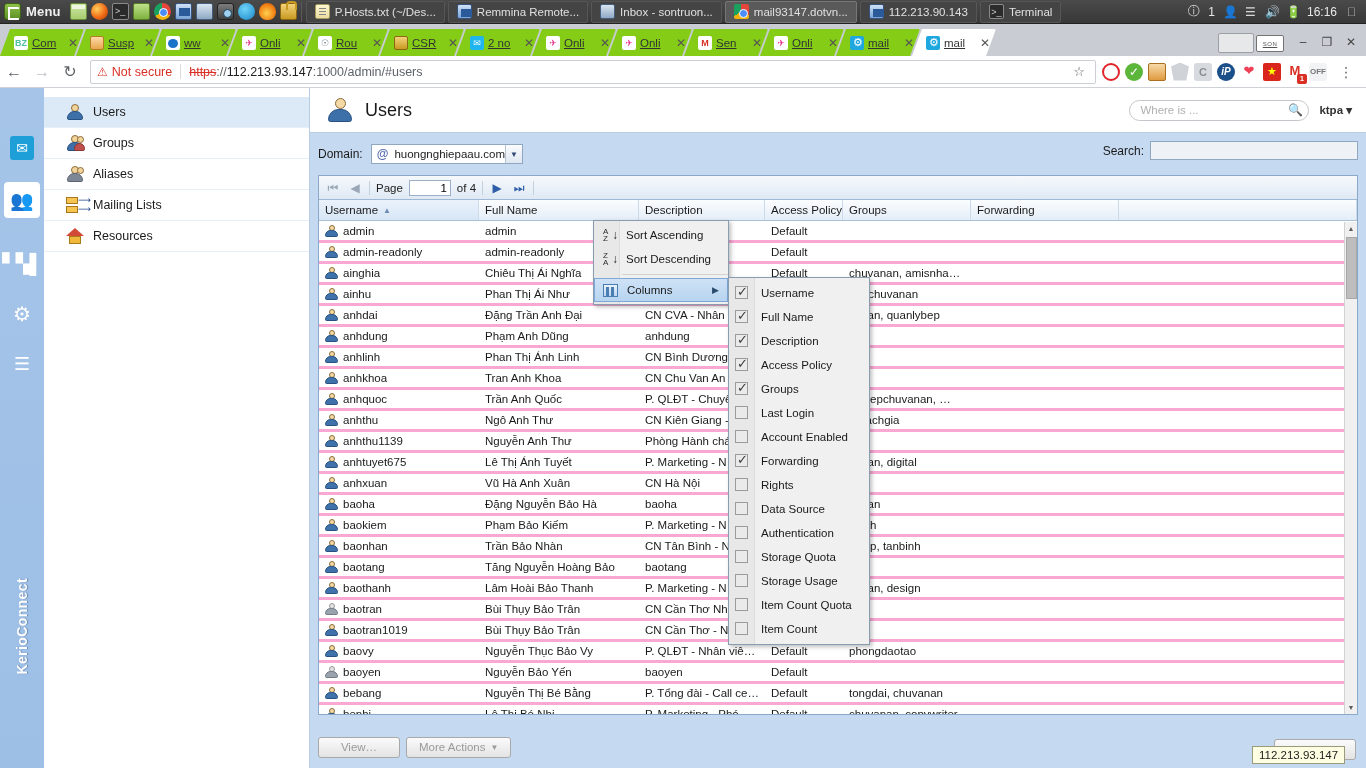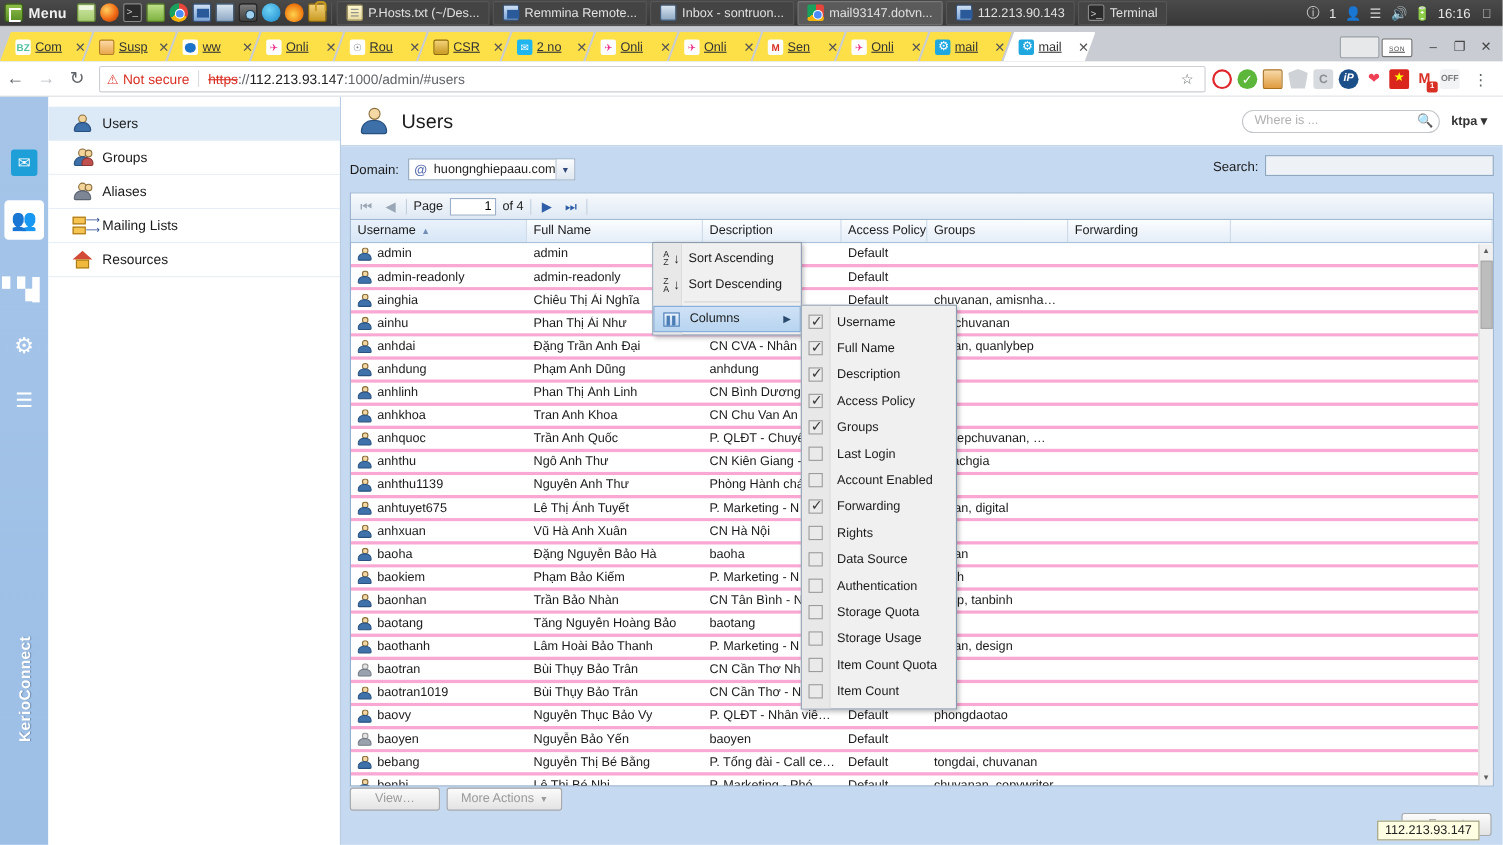--- a/index.html
+++ b/index.html
@@ -71,21 +71,21 @@
   #tabstrip {
     position: absolute; left: 0; top: 24px; width: 1366px; height: 32px;
     background: #c9cdd3;
     display: flex; align-items: flex-end;
   }
   .btab {
     position: relative;
     height: 27px; width: 84px; margin-right: -8px;
     display: flex; align-items: center; gap: 4px;
     padding: 0 6px 0 14px;
-    background: #fde047; color: #333; font-size: 11.5px;
+    background: #84cc16; color: #333; font-size: 11.5px;
     border-top-left-radius: 2px; border-top-right-radius: 2px;
     clip-path: polygon(10px 0, 100% 0, calc(100% - 10px) 100%, 0 100%);
     white-space: nowrap; overflow: hidden;
   }
   .btab.sel { background: #fff; z-index: 5; }
   .btab .fav { width: 14px; height: 14px; flex: 0 0 14px; border-radius: 2px; font-size: 9px; line-height: 14px; text-align: center; overflow: hidden; }
   .btab .tlabel { flex: 1 1 auto; overflow: hidden; text-overflow: clip; text-decoration: underline; }
   .btab .tx { color: #555; font-size: 12px; flex: 0 0 9px; }
   .fav-bz { background: #fff; color: #51c1a0; font-weight: bold; font-size: 8px; }
   .fav-susp { background: linear-gradient(#fdd9a8, #e8a64c); border: 1px solid #b57c26; }
@@ -283,21 +283,21 @@
   .uico.off .h { background: #e4e4e4; border-color: #9a9a9a; }
 
   #vscroll {
     position: absolute; right: 0; top: 46px; width: 13px; bottom: 0;
     background: #f0f0f0; border-left: 1px solid #d2d2d2;
   }
   #vscroll .arw { height: 13px; text-align: center; font-size: 7px; color: #5c5c5c; line-height: 13px; }
   #vscroll .thumb { position: absolute; left: 1px; top: 15px; width: 11px; height: 62px; background: #bdbdbd; border: 1px solid #a8a8a8; }
   #vscroll .arw.bot { position: absolute; bottom: 0; left: 0; right: 0; }
 
-  #btnbar { position: absolute; left: 8px; bottom: 25px; width: 1040px; height: 34px; display: flex; align-items: center; gap: 6px; }
+  #btnbar { position: absolute; left: 8px; bottom: 4px; width: 1040px; height: 34px; display: flex; align-items: center; gap: 6px; }
   .gbtn {
     height: 21px; min-width: 82px; padding: 0 12px;
     background: linear-gradient(#fbfbfb, #e3e3e3);
     border: 1px solid #a9a9a9; border-radius: 3px;
     font-size: 11.5px; color: #9a9a9a;
     display: flex; align-items: center; justify-content: center; gap: 5px;
   }
   .gbtn .dn { font-size: 8px; }
   #export-btn { position: absolute; right: 10px; bottom: 8px; }
   #ip-tooltip {

